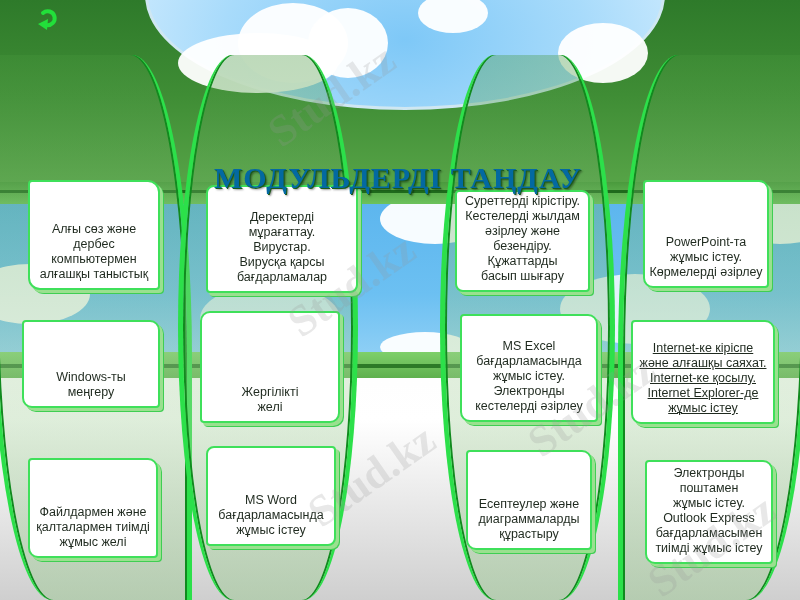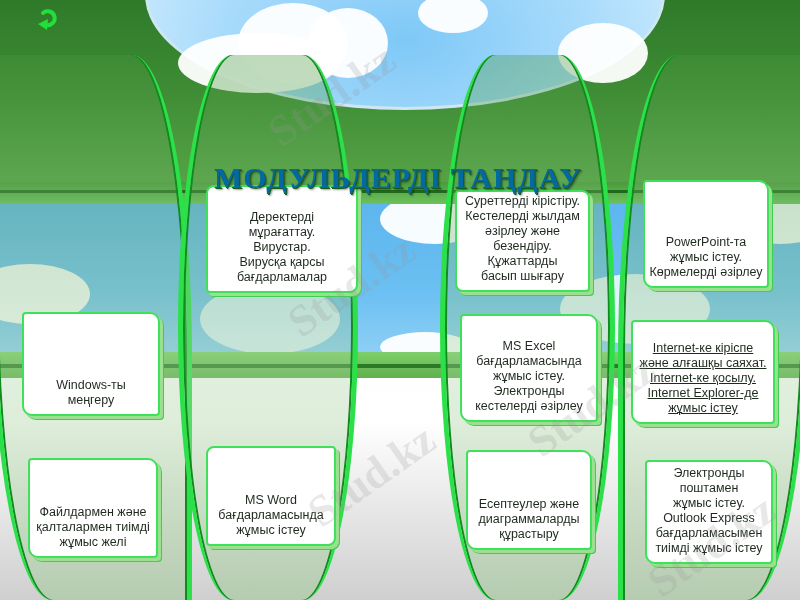--- a/index.html
+++ b/index.html
@@ -87,21 +87,21 @@
       padding: 6px 4px;
       cursor: pointer;
     }
     .card span { white-space: pre-line; }
 
     .c1 { left: 28px;  top: 180px; width: 132px; height: 110px; border-radius: 4px 12px 4px 12px; }
     .c2 { left: 206px; top: 185px; width: 152px; height: 108px; border-radius: 8px 4px 8px 4px; }
     .c3 { left: 455px; top: 190px; width: 135px; height: 102px; border-radius: 4px 8px 4px 8px; }
     .c4 { left: 643px; top: 180px; width: 126px; height: 108px; border-radius: 4px 10px 4px 10px; }
 
-    .c5 { left: 22px;  top: 312px; width: 138px; height: 104px; border-radius: 4px 10px 4px 10px; }
+    .c5 { left: 22px;  top: 320px; width: 138px; height: 88px; border-radius: 4px 10px 4px 10px; }
     .c6 { left: 200px; top: 311px; width: 140px; height: 112px; border-radius: 10px 4px 10px 4px; }
     .c7 { left: 460px; top: 314px; width: 138px; height: 108px; border-radius: 4px 10px 4px 10px; }
     .c8 { left: 631px; top: 320px; width: 144px; height: 104px; border-radius: 4px 10px 4px 10px; text-decoration: underline; }
 
     .c9  { left: 28px;  top: 458px; width: 130px; height: 100px; border-radius: 4px 10px 4px 10px; }
     .c10 { left: 206px; top: 446px; width: 130px; height: 100px; border-radius: 8px 4px 8px 4px; }
     .c11 { left: 466px; top: 450px; width: 126px; height: 100px; border-radius: 4px 10px 4px 10px; }
     .c12 { left: 645px; top: 460px; width: 128px; height: 104px; border-radius: 4px 10px 4px 10px; }
 
     
@@ -150,20 +150,26 @@
 
   <div class="back-icon">
     <svg width="28" height="28" viewBox="0 0 28 28">
       <path d="M9 9 A7 7 0 1 1 12 21" fill="none" stroke="#22e03a" stroke-width="4" stroke-linecap="round"></path>
       <polygon points="4,20 14,15 13,26" fill="#22e03a"></polygon>
     </svg>
   </div>
 
   <div class="title">МОДУЛЬДЕРДІ ТАҢДАУ</div>
 
+  <div class="card c1">
+      <span>Алғы сөз және
+дербес
+компьютермен
+алғашқы таныстық</span>
+    </div>
   <div class="card c2">
       <span>Деректерді
 мұрағаттау.
 Вирустар.
 Вирусқа қарсы
 бағдарламалар</span>
     </div>
   <div class="card c3">
       <span>Суреттерді кірістіру.
 Кестелерді жылдам
@@ -173,20 +179,24 @@
     </div>
   <div class="card c4">
       <span>PowerPoint-та
 жұмыс істеу.
 Көрмелерді әзірлеу</span>
     </div>
 
   <div class="card c5">
       <span>Windows-ты
 меңгеру</span>
+    </div>
+  <div class="card c6">
+      <span>Жергілікті
+желі</span>
     </div>
   <div class="card c7">
       <span>MS Excel
 бағдарламасында
 жұмыс істеу.
 Электронды
 кестелерді әзірлеу</span>
     </div>
   <div class="card c8">
       <span>Internet-ке кіріспе

